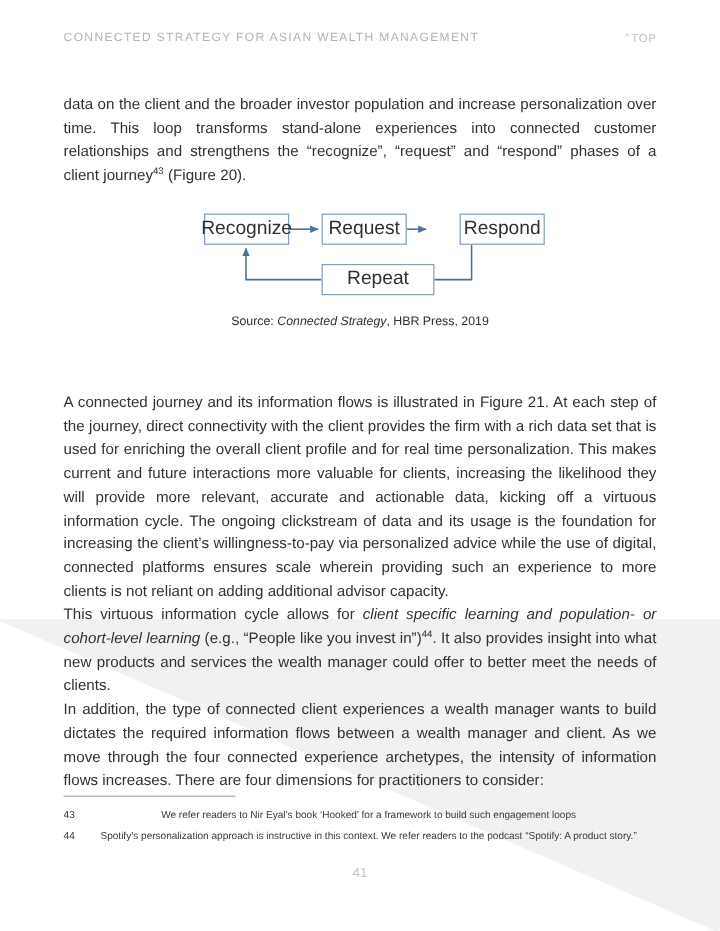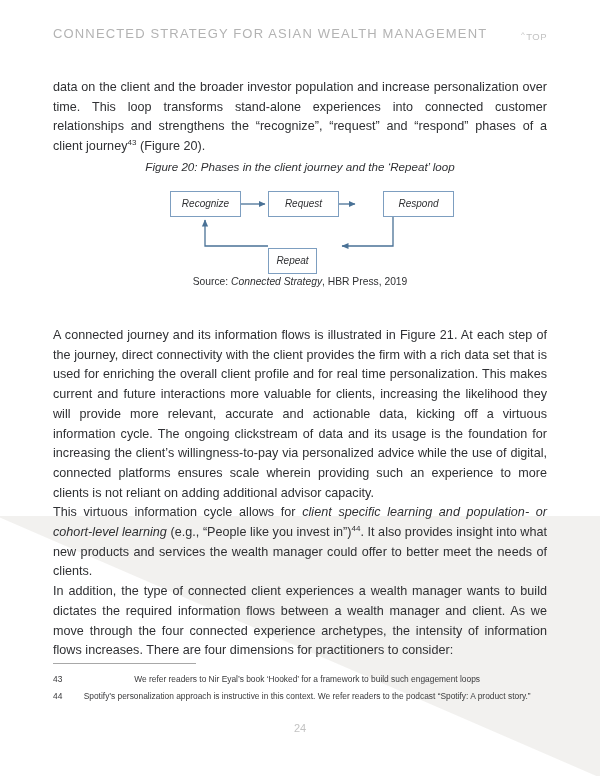--- a/index.html
+++ b/index.html
@@ -40,21 +40,21 @@
   .runhead {
     position: absolute;
     left: 53px;
     top: 26px;
     width: 494px;
     display: flex;
     justify-content: space-between;
     align-items: baseline;
   }
   .runhead-title {
-    font-size: 13px;
+    font-size: 10px;
     letter-spacing: 1.15px;
     color: #b3b3b3;
     white-space: nowrap;
   }
   .top-link {
     font-size: 9.5px;
     letter-spacing: 0.5px;
     color: #c2c2c2;
     white-space: nowrap;
     display: flex;
@@ -113,32 +113,31 @@
     width: 494px;
     height: 80px;
     margin-top: 12px;
   }
   .node {
     position: absolute;
     box-sizing: border-box;
     border: 1px solid #7d9ec0;
     background: #ffffff;
     color: #2f3033;
-    font-size: 10px;
+    font-size: 16px;
     line-height: 1;
     display: flex;
     align-items: center;
     justify-content: center;
     height: 26px;
-    font-style: italic;
   }
   #node-recognize { left: 117px; top: 6px;  width: 71px; }
   #node-request   { left: 215px; top: 6px;  width: 71px; }
   #node-respond   { left: 305px; top: 6px;  width: 71px; margin-left: 25px; }
-  #node-repeat    { left: 215px; top: 48px; width: 49px; margin-top: 15px; }
+  #node-repeat    { left: 215px; top: 48px; width: 94px; }
 
   .diagram svg {
     position: absolute;
     left: 0;
     top: 0;
     width: 494px;
     height: 80px;
     overflow: visible;
   }
 
@@ -197,21 +196,20 @@
       <span class="top-caret">^</span>
       <span>TOP</span>
     </div>
   </div>
 
   <div class="body-col" id="para-1" style="top:78px;">
     <p class="para"><span>data on the client and the broader investor population and increase personalization over time. This loop transforms stand-alone experiences into connected customer relationships and strengthens the “recognize”, “request” and “respond” phases of a client journey</span><sup>43</sup><span> (Figure 20).</span></p>
   </div>
 
   <div class="figure-wrap">
-    <p class="fig-caption">Figure 20: Phases in the client journey and the ‘Repeat’ loop</p>
 
     <div class="diagram">
       <svg viewBox="0 0 494 80">
         <defs>
           <marker id="ah" markerWidth="6" markerHeight="6" refX="5" refY="3" orient="auto">
             <path d="M0,0.6 L5.4,3 L0,5.4 z" fill="#4a7296"></path>
           </marker>
         </defs>
 
         <line x1="188" y1="19" x2="212" y2="19" stroke="#4a7296" stroke-width="1.3" marker-end="url(#ah)"></line>
@@ -245,15 +243,15 @@
     <div class="fn">
       <span class="fn-num">43</span>
       <span class="fn-text">We refer readers to Nir Eyal’s book ‘Hooked’ for a framework to build such engagement loops</span>
     </div>
     <div class="fn">
       <span class="fn-num">44</span>
       <span class="fn-text">Spotify’s personalization approach is instructive in this context.  We refer readers to the podcast “Spotify: A product story.”</span>
     </div>
   </div>
 
-  <div class="folio">24</div>
+  <div class="folio">41</div>
 
 </div>
 
 </body></html>

